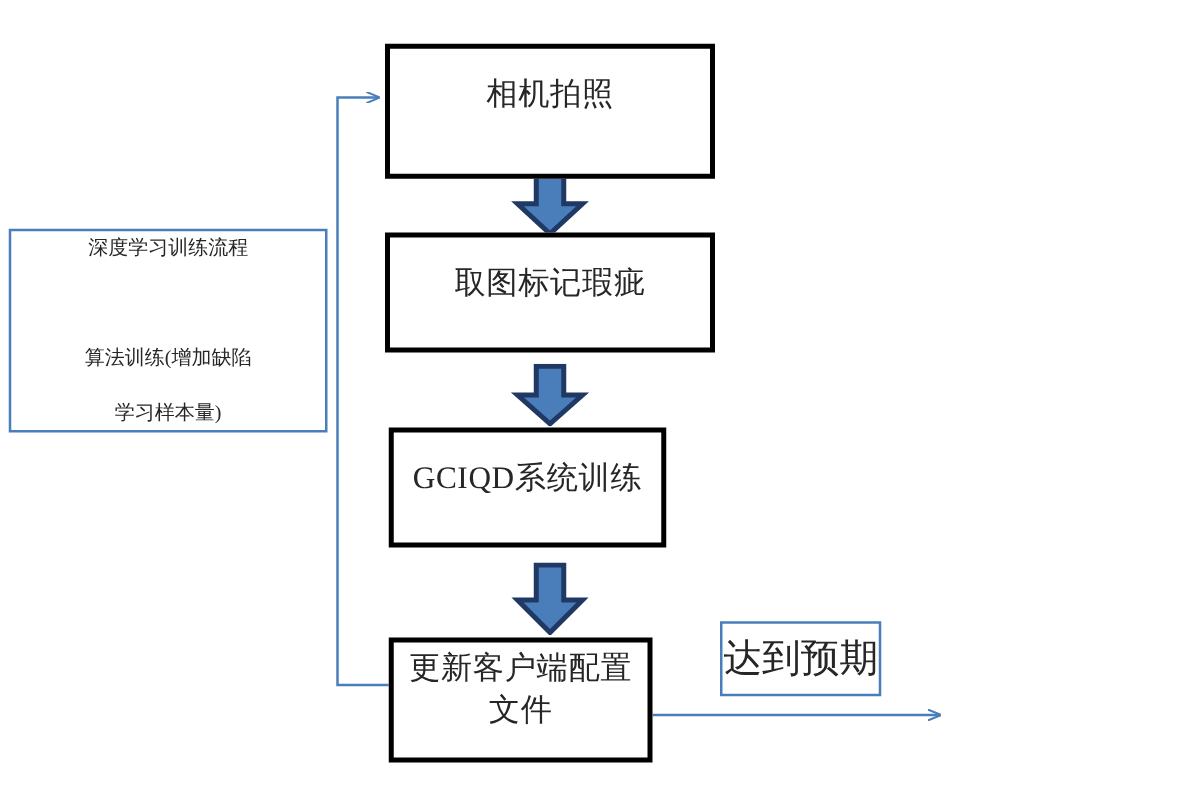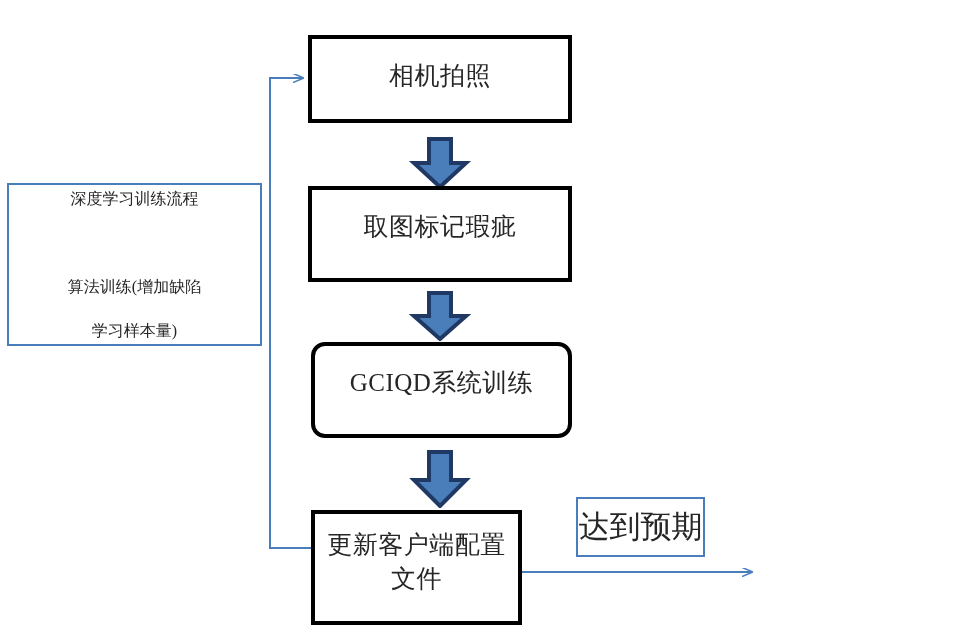--- a/index.html
+++ b/index.html
@@ -107,33 +107,33 @@
     <path d="M23,2 L45,2 L45,30 L60,30 L34,56 L8,30 L23,30 Z" fill="#4a7ebb" stroke="#1f3864" stroke-width="4" stroke-linejoin="miter"></path>
   </svg>
 
   <div class="nbox" style="left:7px; top:183px; width:255px; height:163px;">
     <span class="ntext">深度学习训练流程
 
 算法训练(增加缺陷
 学习样本量)</span>
   </div>
 
-  <div class="pbox" style="left:308px; top:35px; width:264px; height:88px; padding-top:20px;">
+  <div class="pbox" style="left:308px; top:35px; width:264px; height:108px; padding-top:20px;">
     <span class="ptext">相机拍照</span>
   </div>
 
   <div class="pbox" style="left:308px; top:186px; width:264px; height:96px; padding-top:20px;">
     <span class="ptext">取图标记瑕疵</span>
   </div>
 
-  <div class="pbox" style="left:311px; top:342px; width:261px; height:96px; padding-top:20px;border-radius:14px;">
+  <div class="pbox" style="left:311px; top:342px; width:222px; height:96px; padding-top:20px;">
     <span class="ptext">GCIQD系统训练</span>
   </div>
 
-  <div class="pbox" style="left:311px; top:510px; width:211px; height:115px; padding-top:14px;">
+  <div class="pbox" style="left:311px; top:510px; width:211px; height:100px; padding-top:4px;">
     <span class="ptext">更新客户端配置
 文件</span>
   </div>
 
 
   <div class="nbox small" style="left:576px; top:497px; width:129px; height:60px;">
     <span class="ntext">达到预期</span>
   </div>
 
 </div>

